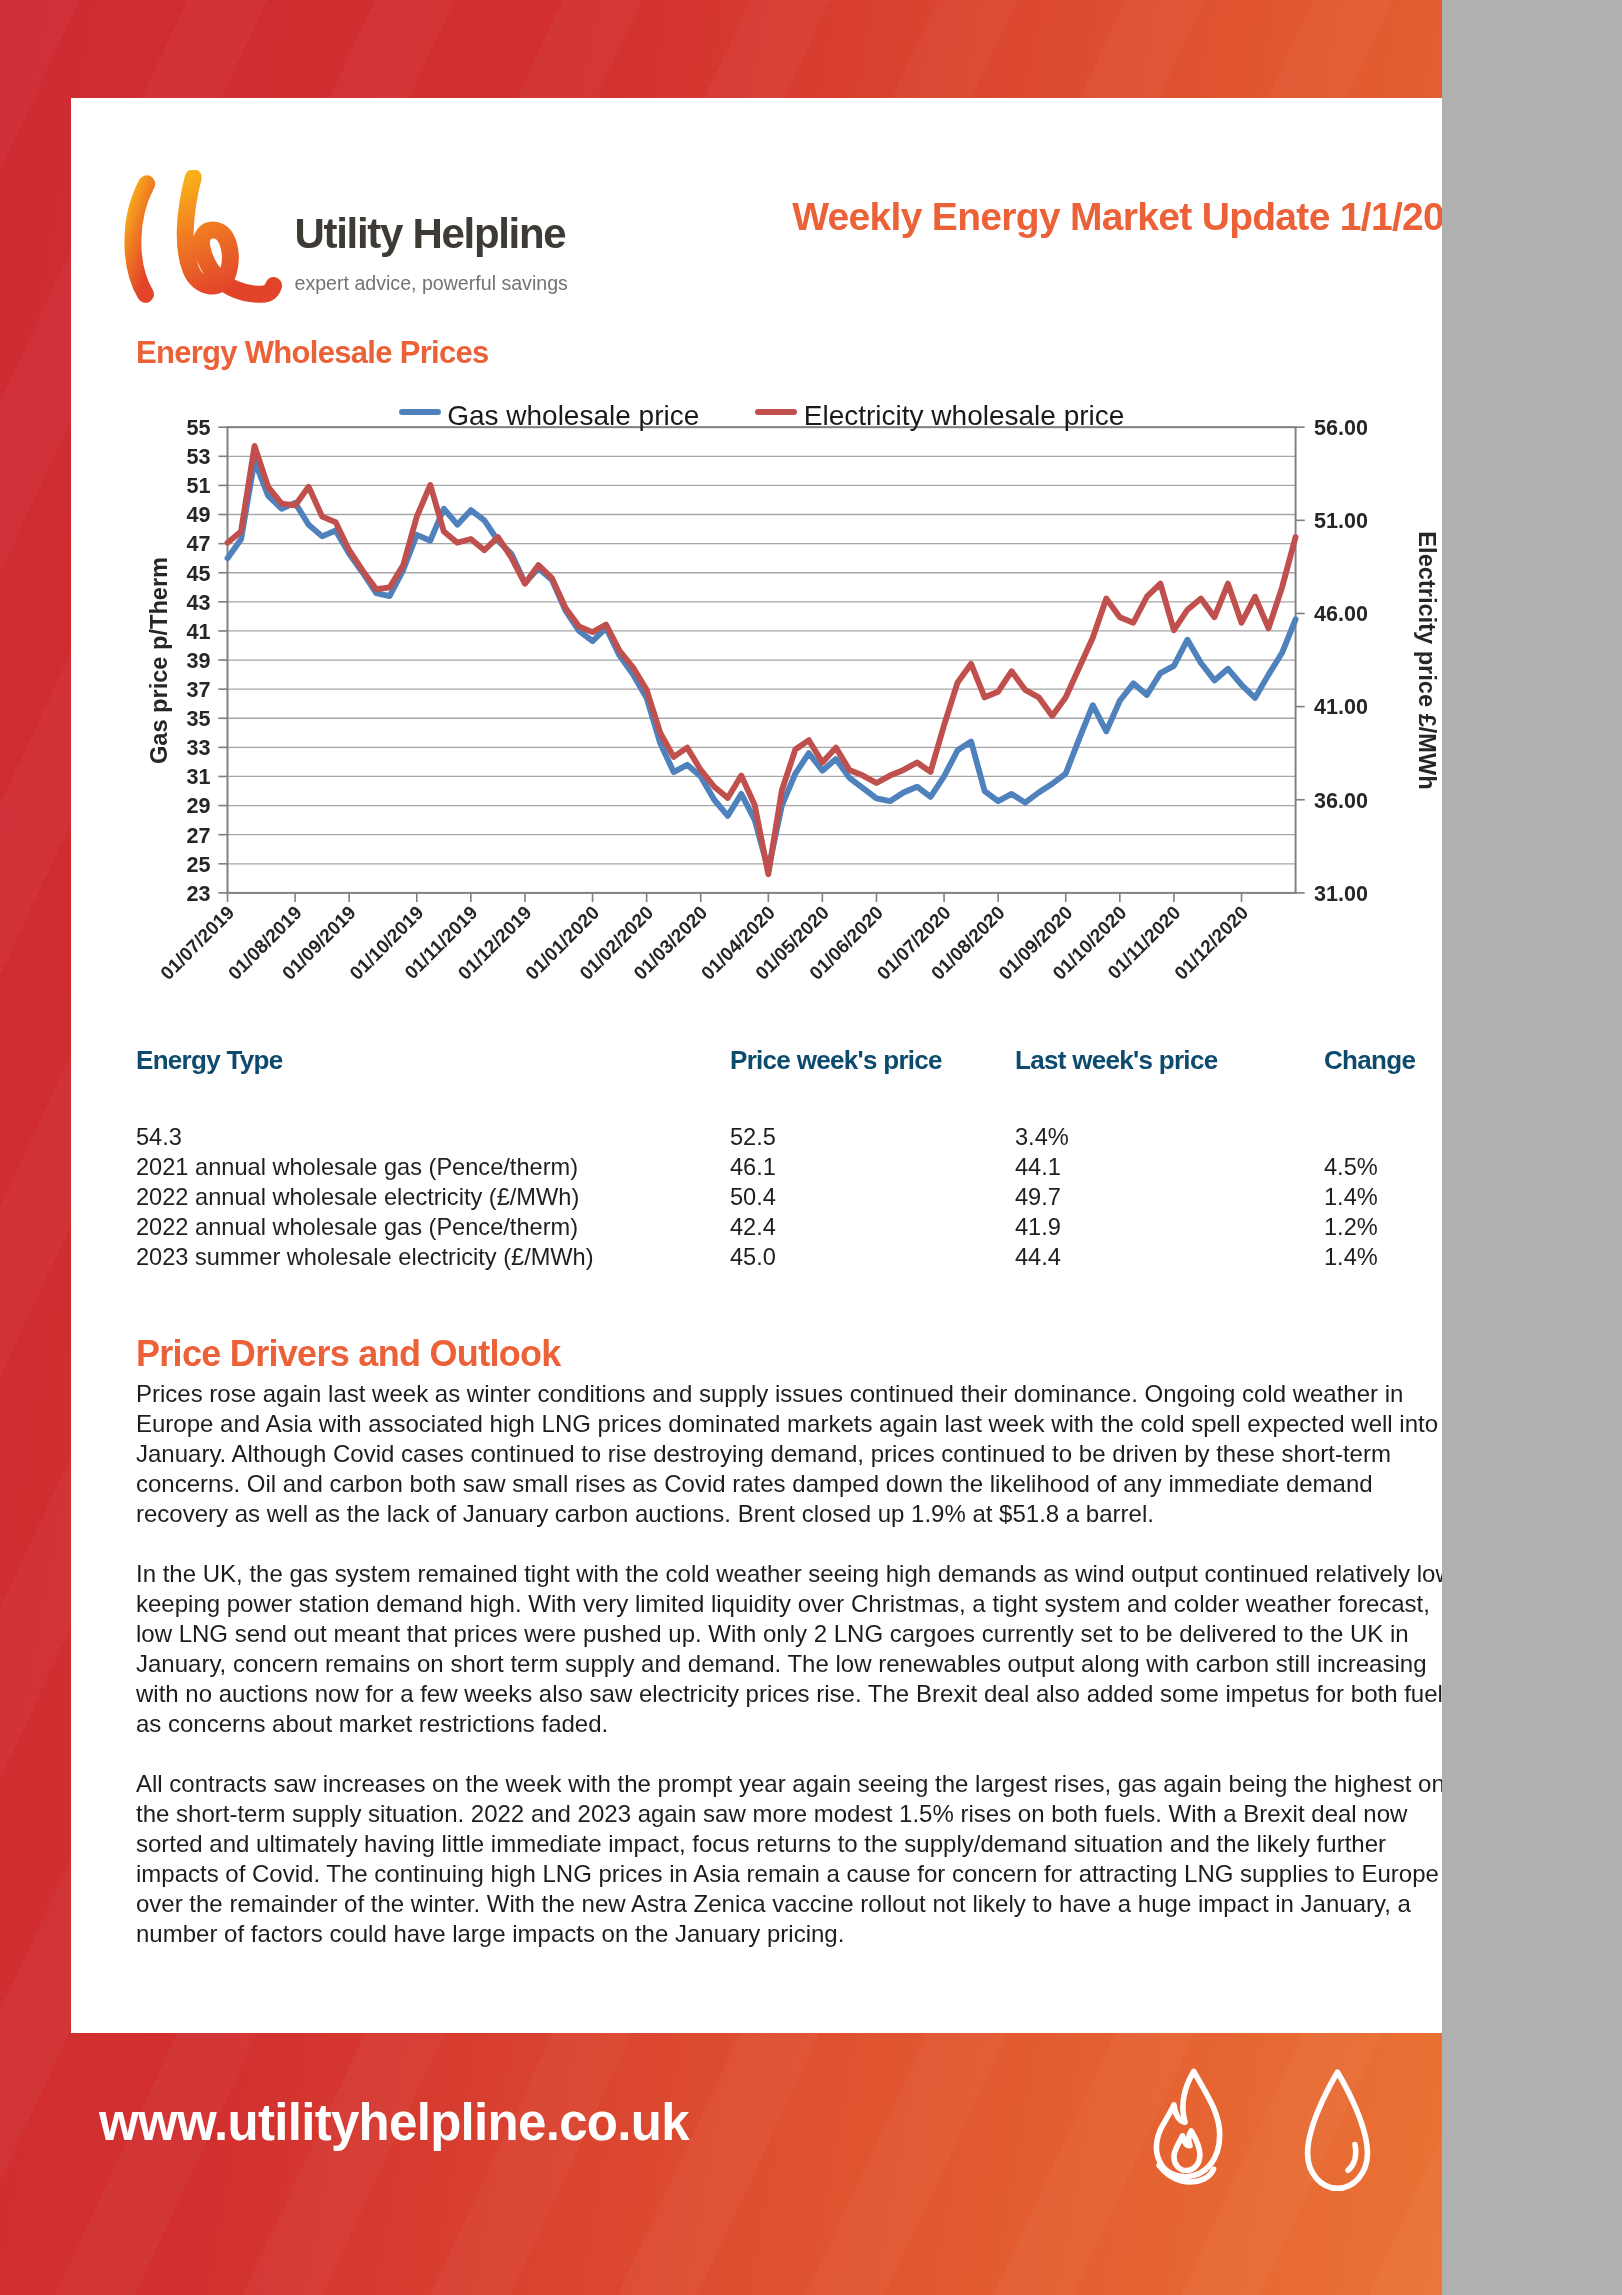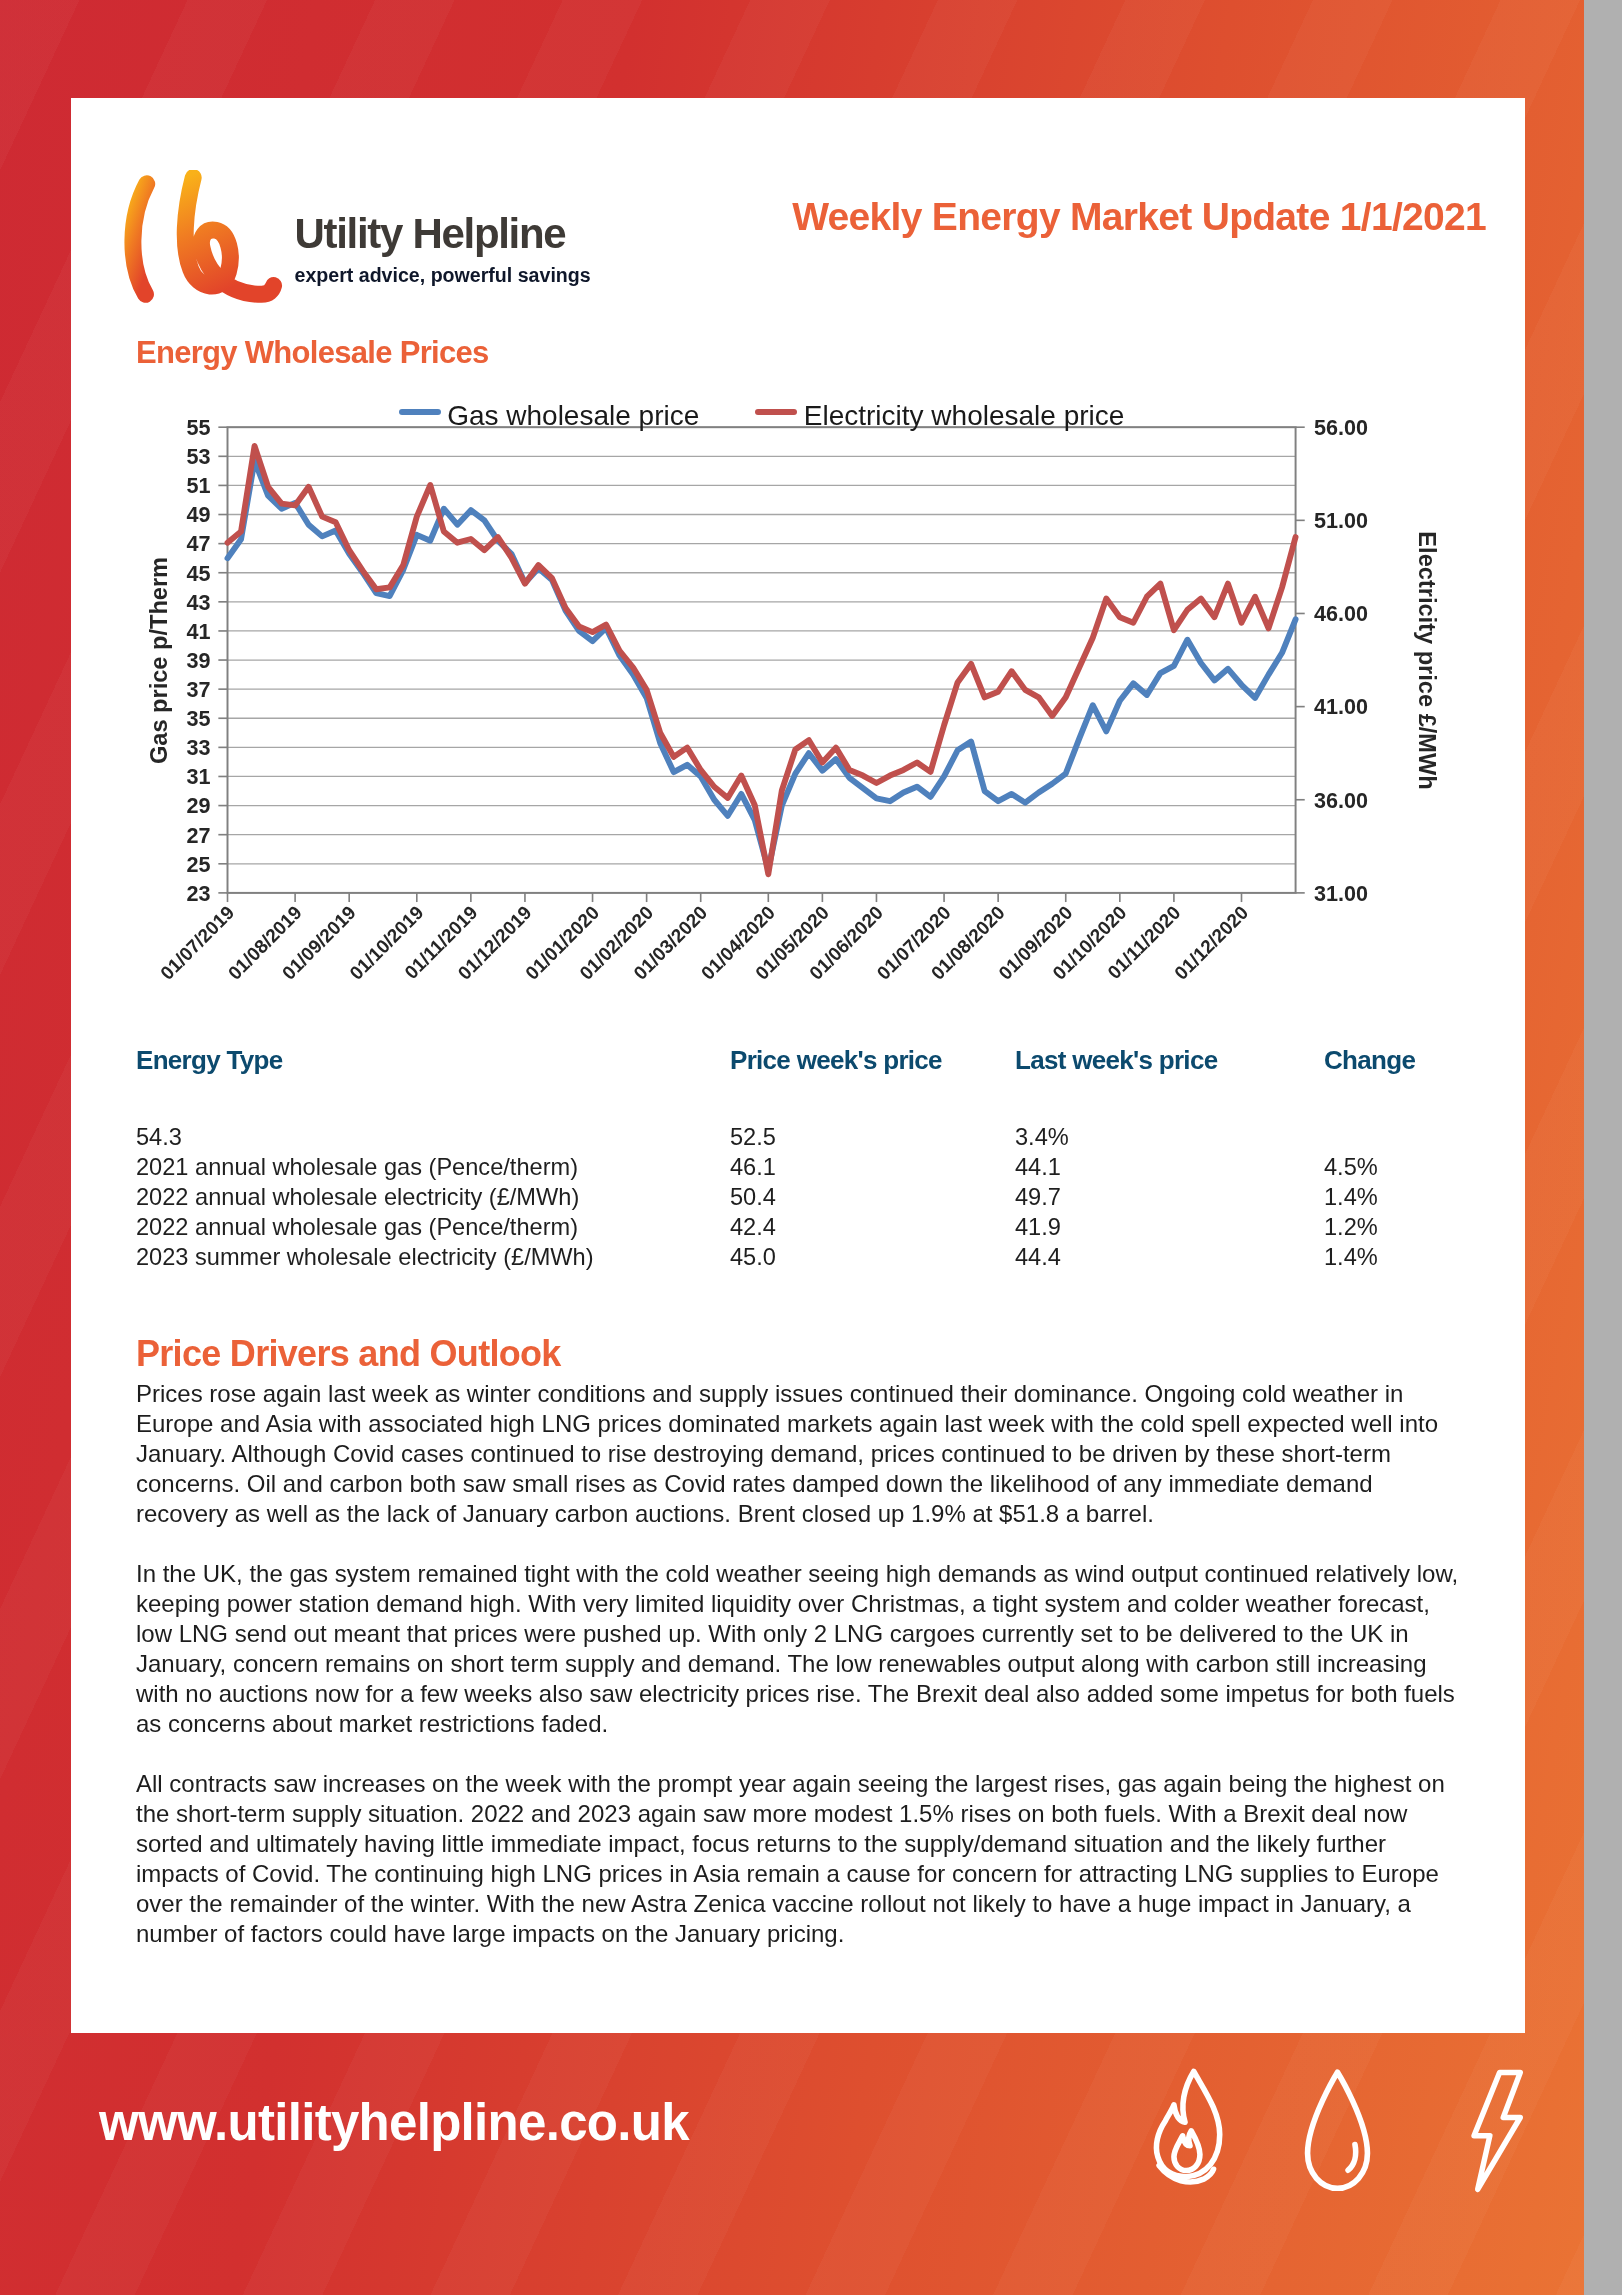--- a/index.html
+++ b/index.html
@@ -1,34 +1,34 @@
 <!DOCTYPE html>
 <html style="font-size:10.5px"><head>
 <meta charset="utf-8">
 <style>
   * { margin:0; padding:0; box-sizing:border-box; }
   html,body { background:#b0b0b0; }
   .page {
-    position:relative; width:1584px; height:2295px; overflow:hidden;
+    position:relative; width:1442px; height:2295px; overflow:hidden;
     font-family:"Liberation Sans", sans-serif;
     background:linear-gradient(100deg, #ce2a33 0%, #d2302f 32%, #de4f2f 62%, #ea7334 100%);
   }
   .page::before{
     content:""; position:absolute; inset:0; pointer-events:none;
     background:repeating-linear-gradient(115deg, rgba(255,255,255,0.03) 0 72px, rgba(255,255,255,0) 72px 170px);
   }
   .card {
     position:absolute; left:71px; top:98px; width:1454px; height:1935px;
     background:#ffffff;
   }
   
   .logo { position:absolute; left:49px; top:72px; display:flex; gap:10.5px; }
   .logo-text { margin-top:41px; }
   .brand-name { font-size:42px; font-weight:bold; color:#3e3a36; letter-spacing:-1.3px; line-height:46px; }
-  .brand-tagline { font-size:19.6px; font-weight:bold; color:#0f172a; margin-top:7px; letter-spacing:0px; }
+  .brand-tagline { font-size:19.6px; font-weight:normal; color:#737373; margin-top:15px; letter-spacing:0px; }
   .doc-title { position:absolute; right:39px; top:97px; font-size:39px; font-weight:bold; color:#eb6138; letter-spacing:-0.7px; }
   
   .h-orange { position:absolute; left:65px; font-size:31px; font-weight:bold; color:#eb6138; letter-spacing:-0.7px; }
   #h-prices { top:237px; }
   #h-outlook { top:1235px; font-size:36px; }
   
   .chart-block { position:absolute; left:62px; top:288px; width:1348px; height:605px; }
   .chart-legend { position:absolute; left:94px; top:6.5px; width:1069px; display:flex; justify-content:center; gap:56px; }
   .legend-item { display:flex; align-items:center; gap:6.5px; }
   .legend-swatch { width:42px; height:6.5px; border-radius:3.3px; }

